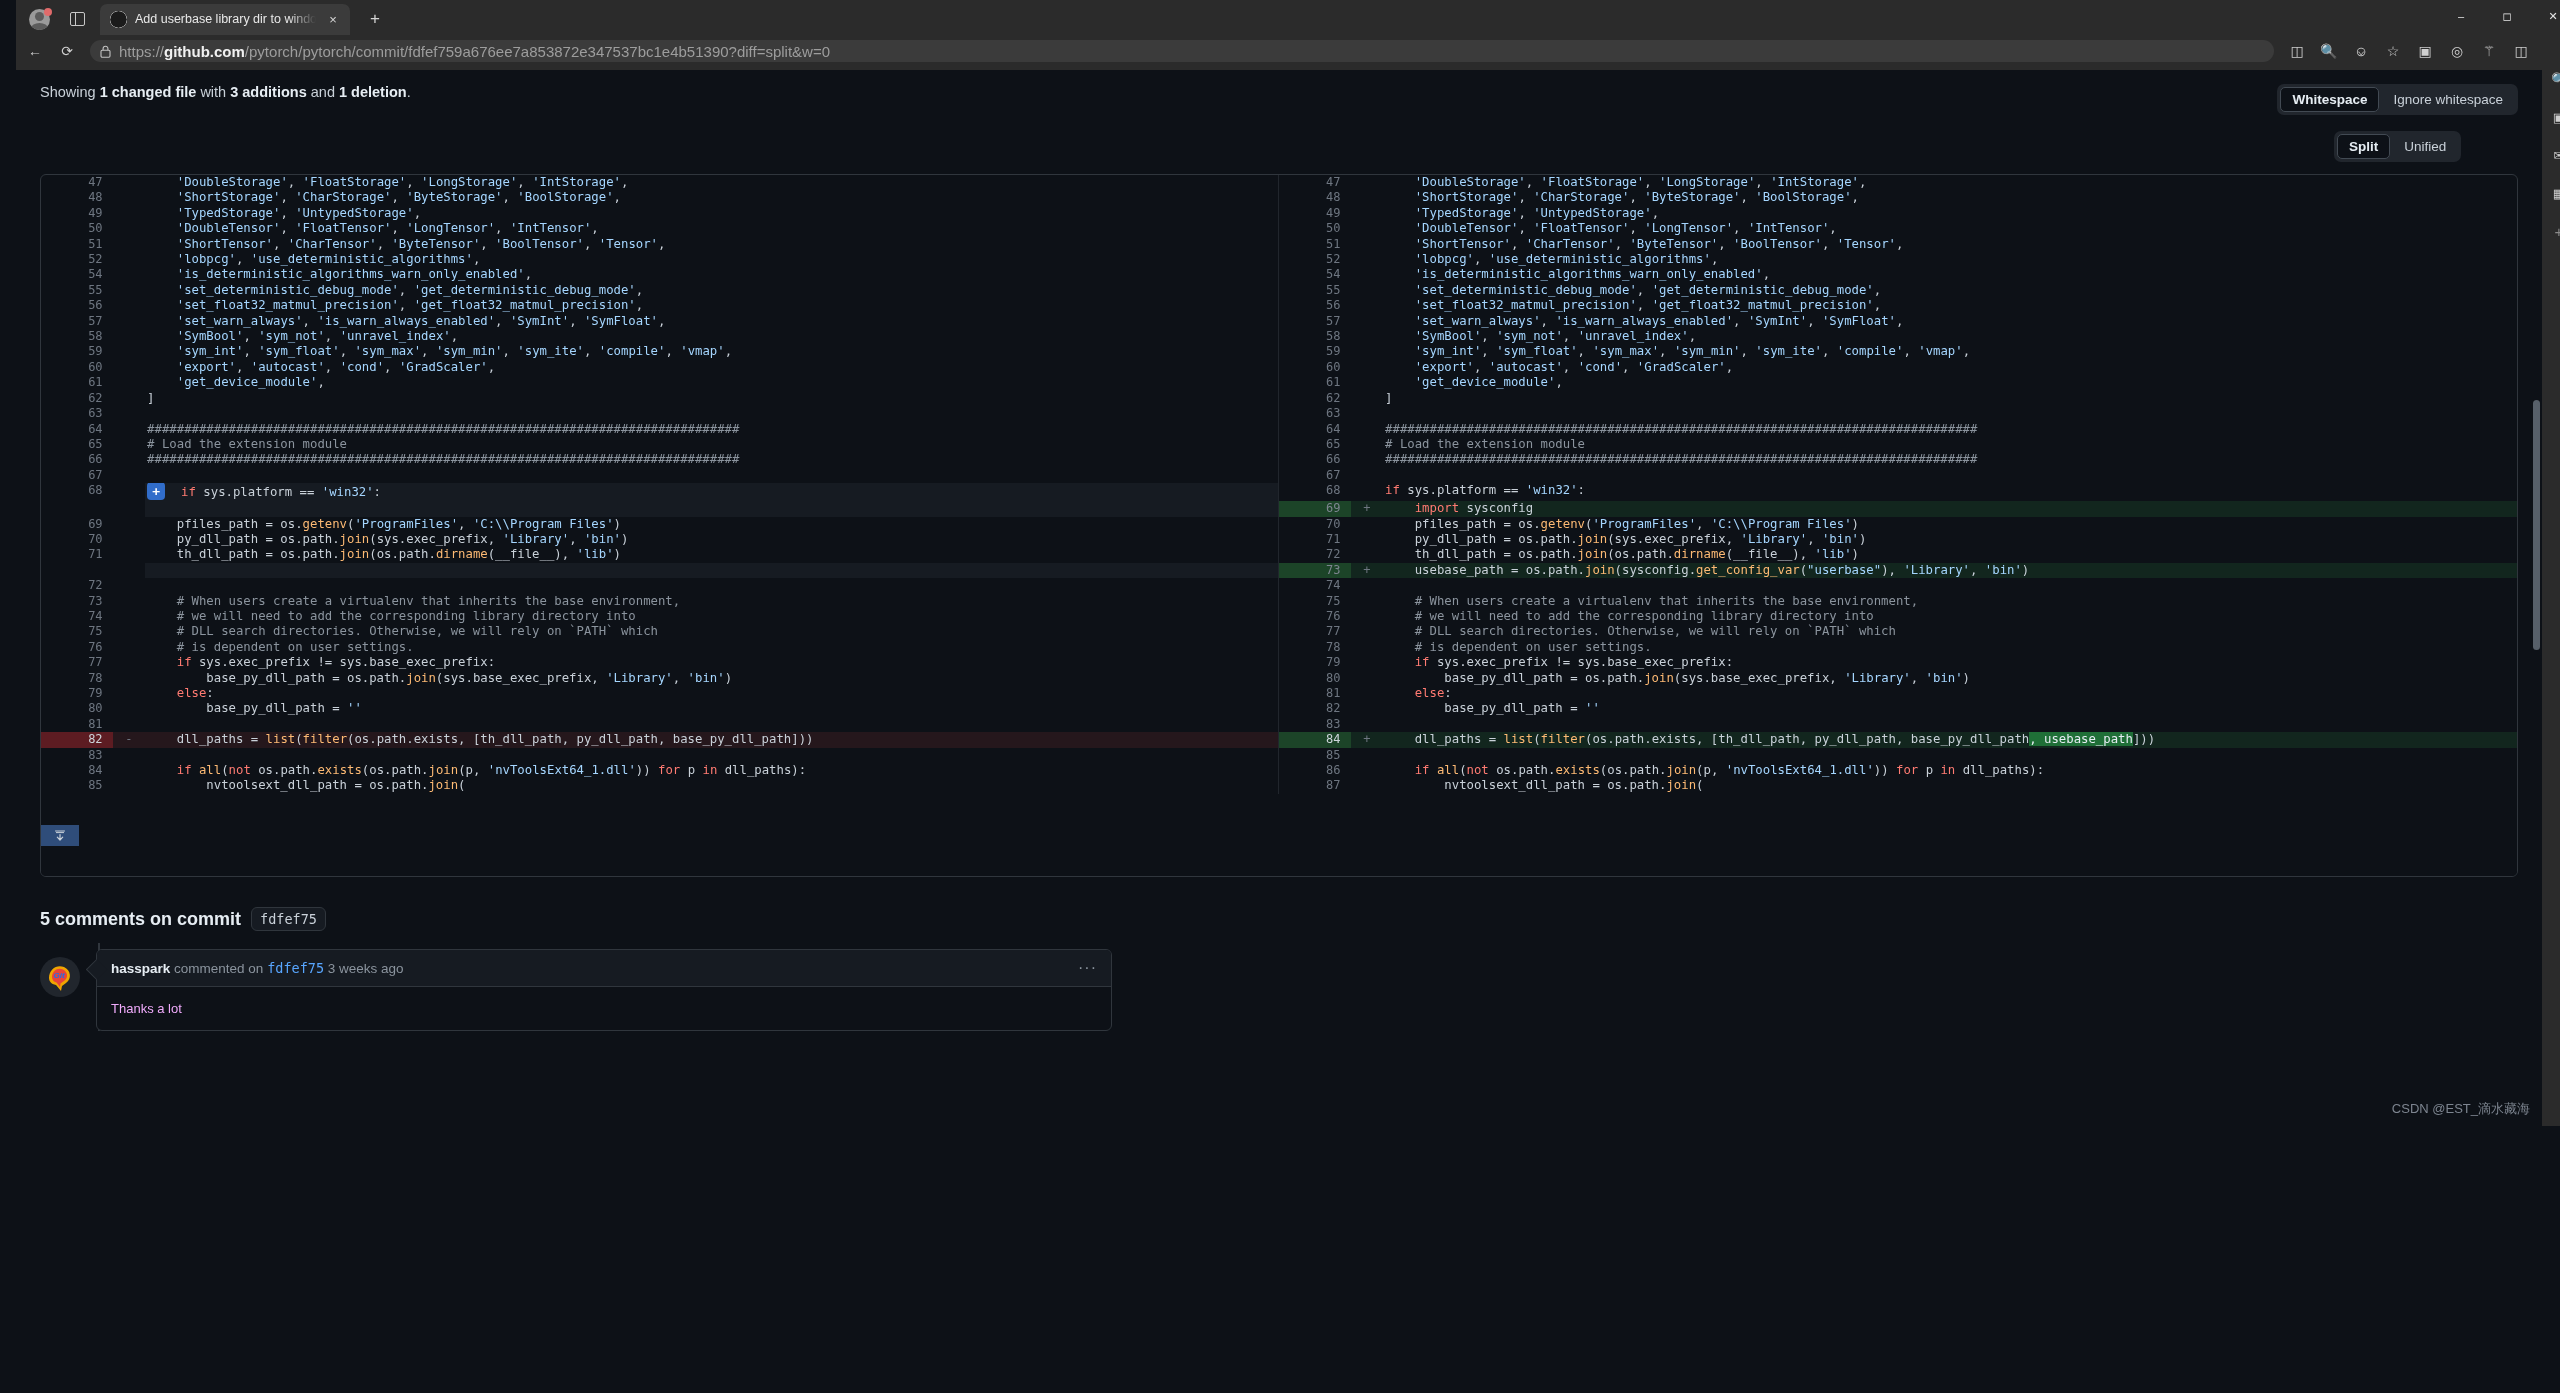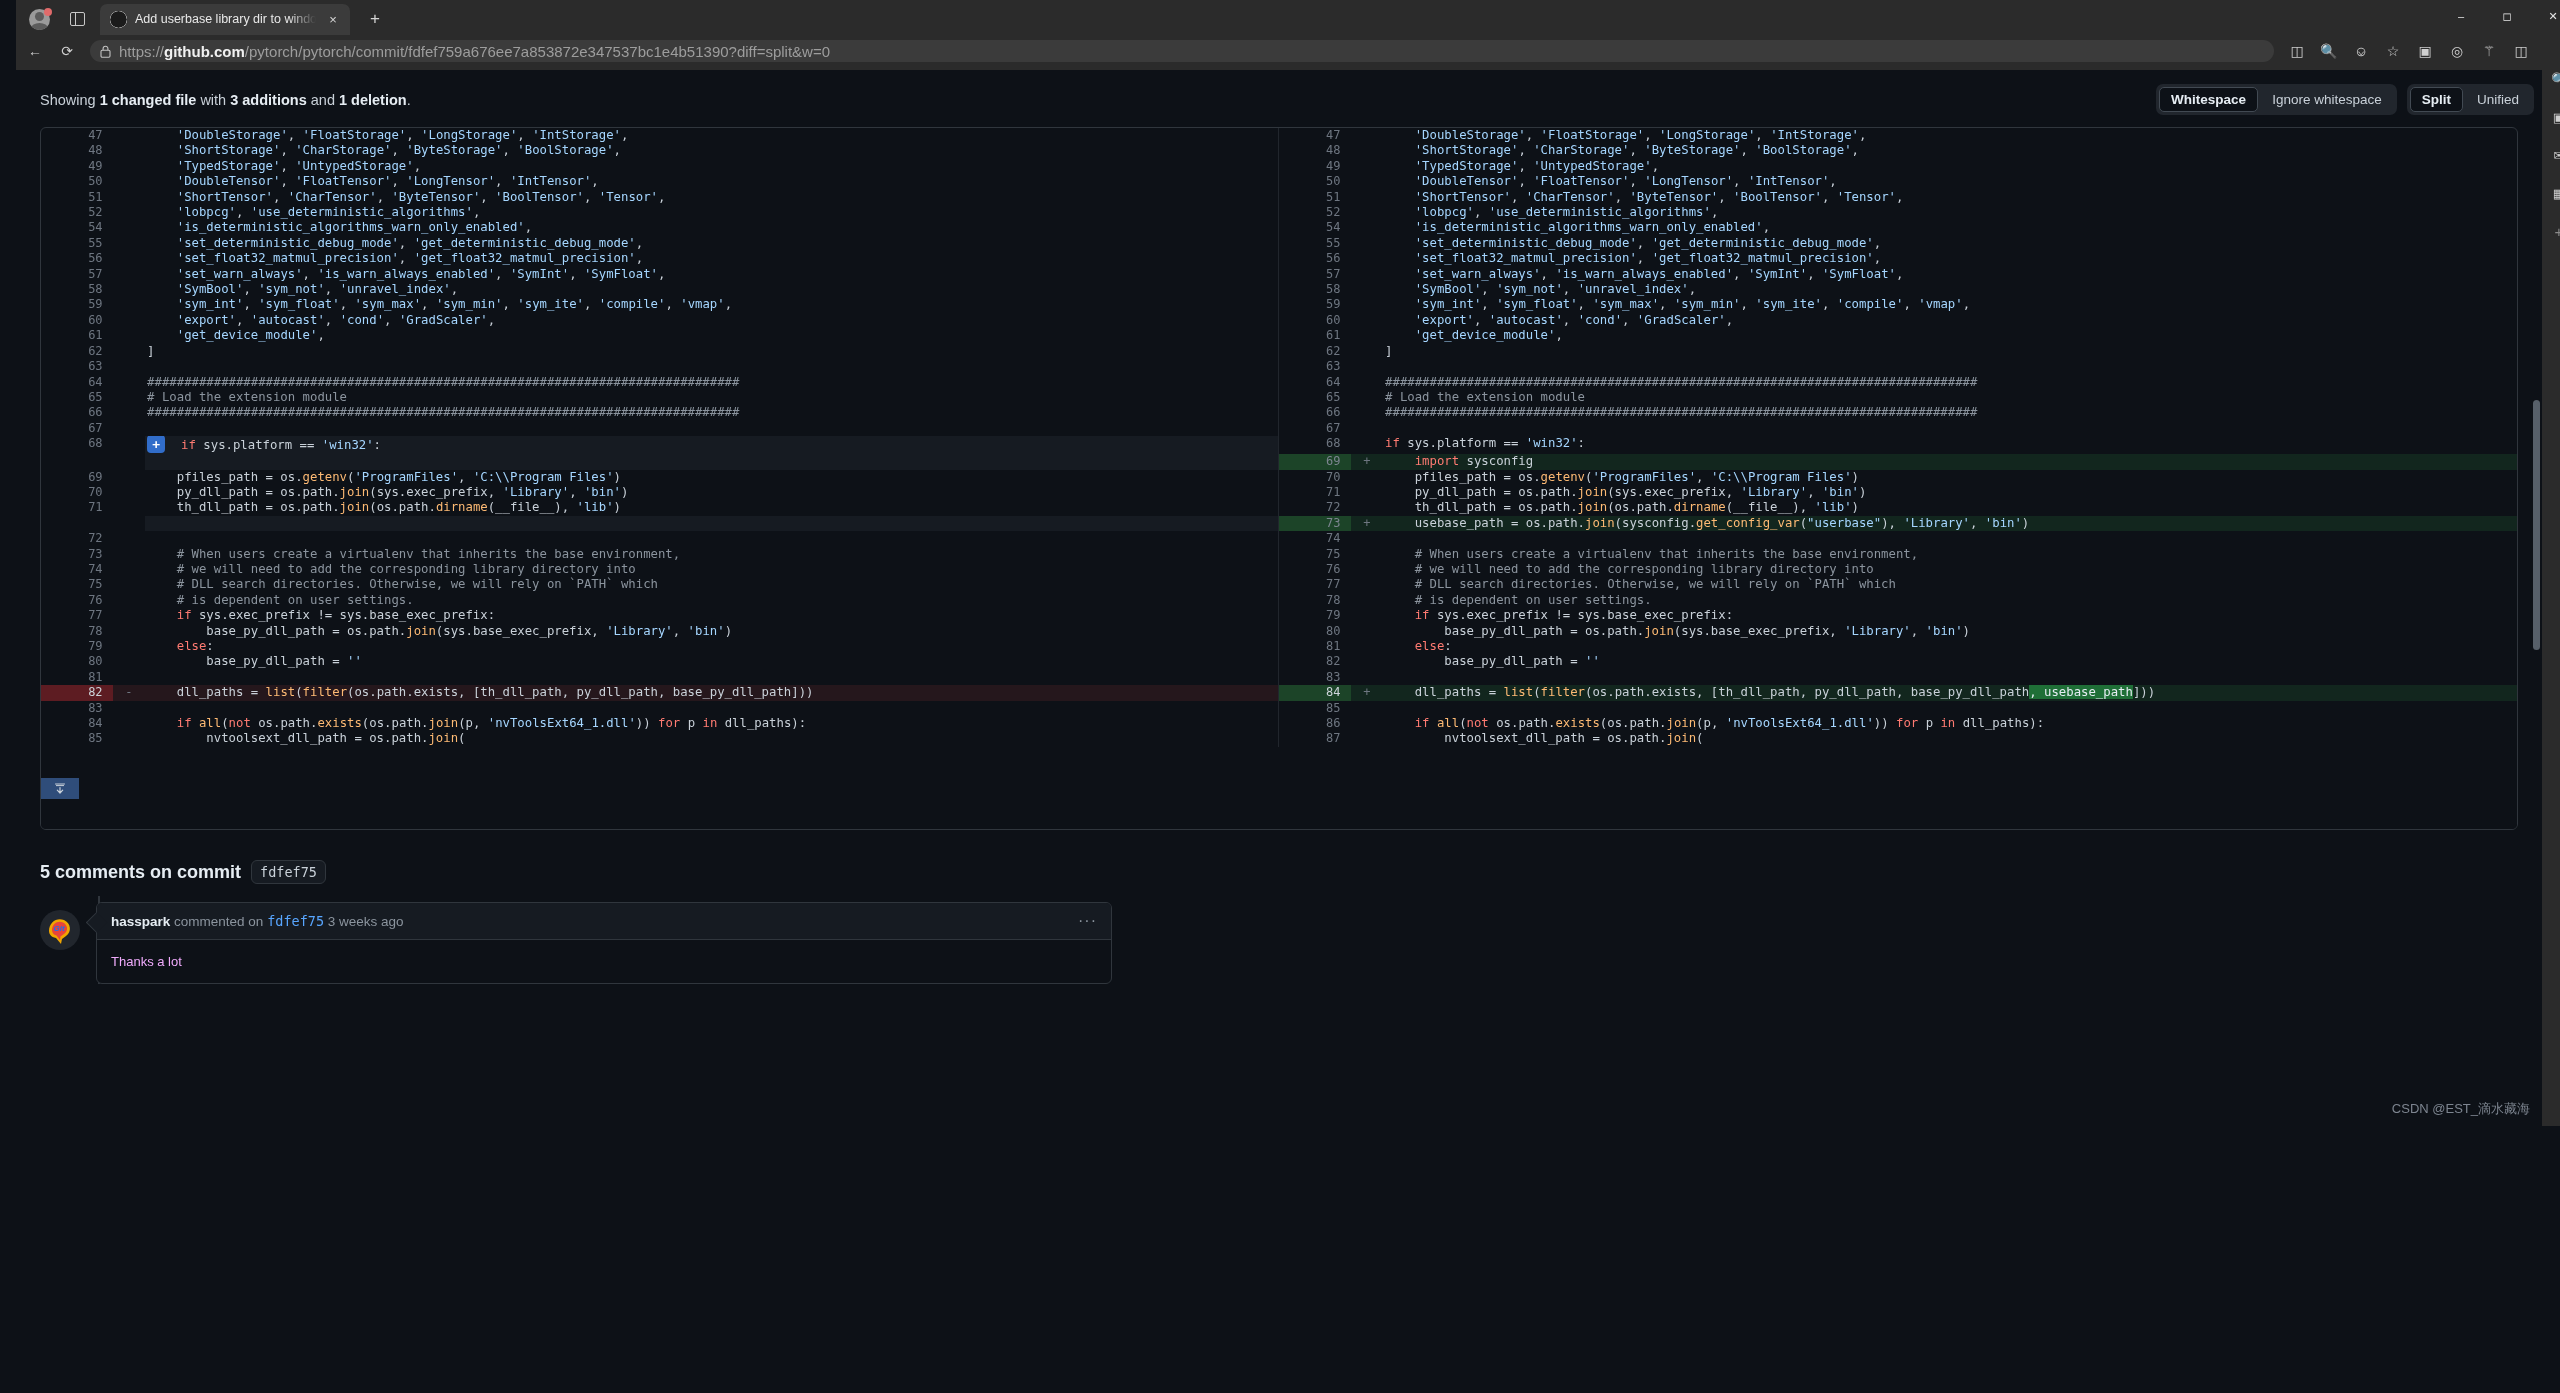--- a/index.html
+++ b/index.html
@@ -112,25 +112,25 @@
     display:flex; align-items:center; justify-content:center;}
   .rail-plus { color:#8a8a8a; font-size: 15px; }
 
   
   .page {
     position:absolute; left:0; top:70px; right: 34px; bottom:0;
     background:#0d1117; overflow:hidden;
   }
 
   .diff-header {
-    display:flex; align-items:center; padding: 14px 8px 12px 24px;
+    display:flex; padding: 14px 24px 12px 24px;
   }
   .showing { font-size: 14.5px; color:#c9d1d9; }
   .showing b { color:#e6edf3; font-weight:700; }
-  .hdr-right { margin-left:auto; display:flex; gap: 10px; align-items:center; }
+  .hdr-right { margin-left:auto; display:flex; gap: 16px; align-items:center;flex-direction:column; }
   .segmented {
     display:flex; background:#21262d; border-radius: 7px; padding: 3px; gap: 2px;
   }
   .seg {
     font-size: 13.5px; color:#c9d1d9; padding: 5px 12px; border-radius: 5px;
     white-space:nowrap;
   }
   .seg.active {
     background:#0d1117; color:#e6edf3; font-weight:700;
     border:1px solid #424a53;

